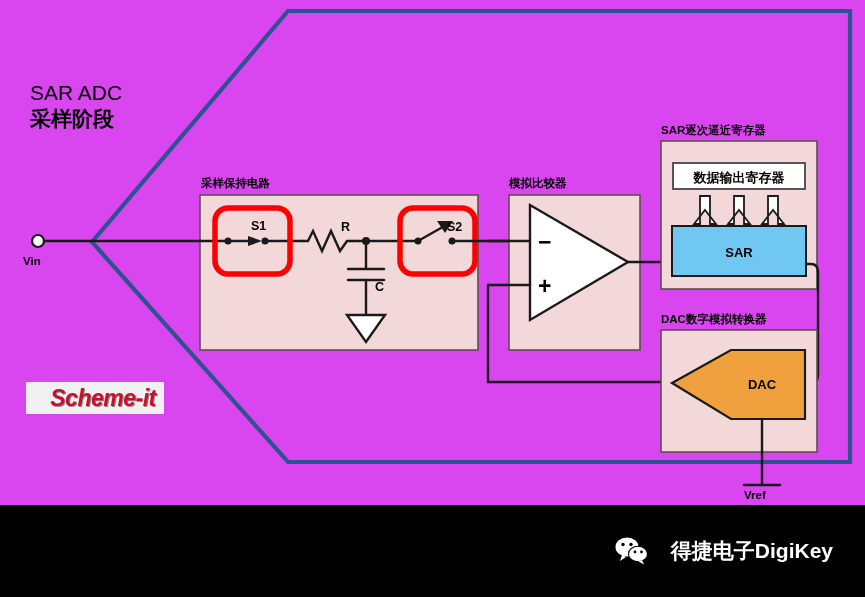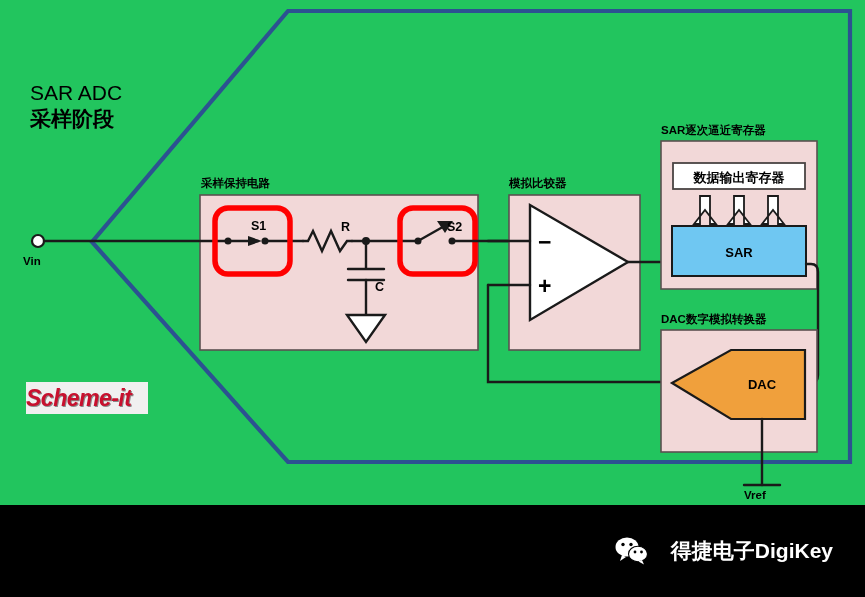--- a/index.html
+++ b/index.html
@@ -7,21 +7,21 @@
     padding: 0;
     background: #ffffff;
   }
   body {
     font-family: "Liberation Sans", "DejaVu Sans", sans-serif;
   }
   #canvas {
     position: relative;
     width: 865px;
     height: 597px;
-    background: #22c55e;
+    background: #d946ef;
     overflow: hidden;
   }
   #diagram-svg {
     position: absolute;
     left: 0;
     top: 0;
     width: 865px;
     height: 597px;
   }
   .txt {
@@ -115,20 +115,22 @@
   }
   #scheme-it-logo {
     position: absolute;
     left: 26px;
     top: 382px;
     width: 122px;
     height: 32px;
     background: #f0f0f0;
     display: flex;
     align-items: center;
+    justify-content: center;
+    padding-left: 16px;
   }
   #scheme-it-logo span {
     font-family: "Liberation Sans", "DejaVu Sans", sans-serif;
     font-size: 23px;
     font-weight: 700;
     font-style: italic;
     color: #c8102e;
     letter-spacing: -0.5px;
     text-shadow: 1px 1px 0 #8a8a8a;
   }

